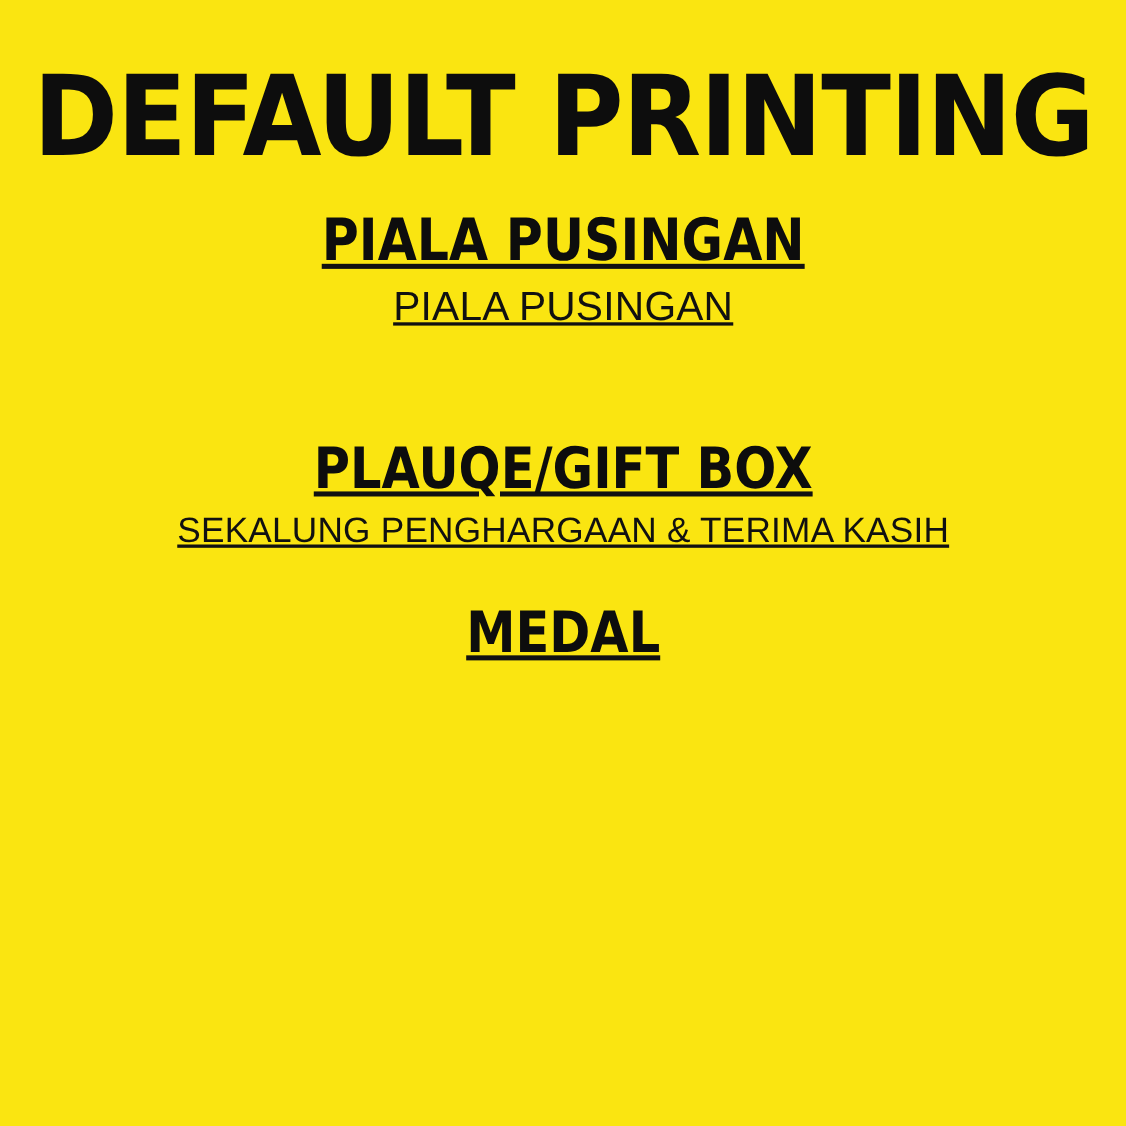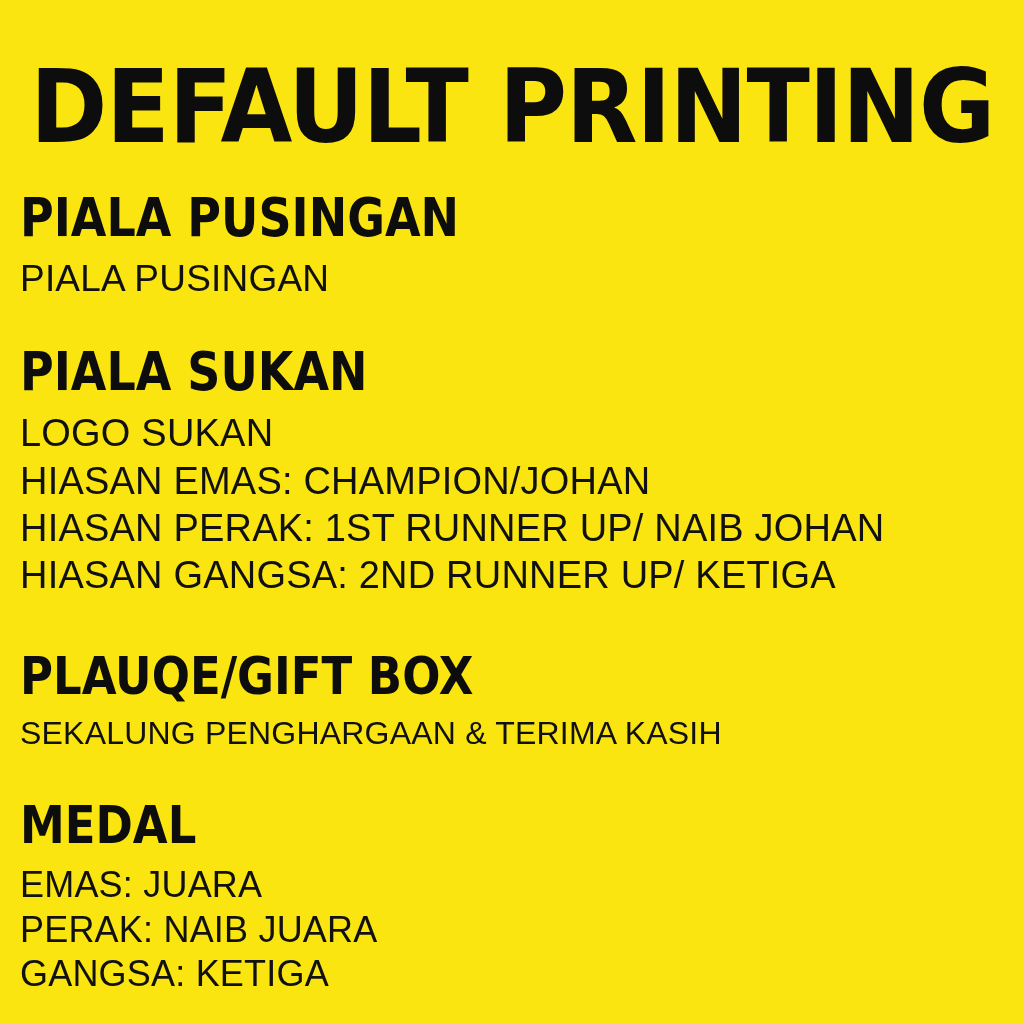--- a/index.html
+++ b/index.html
@@ -30,21 +30,22 @@
     line-height: 1.0;
     letter-spacing: -1px;
     text-align: center;
     transform: scaleX(1.08) scaleY(1.18);
     transform-origin: center top;
     margin: 16px 0 0 0;
     color: #0d0d0d;
   }
   .section {
     width: 100%;
-    text-align: left;
+    text-align: center;
+    text-decoration: underline;
   }
   .section-title {
     font-family: "DejaVu Sans", sans-serif;
     font-weight: bold;
     font-size: 44px;
     line-height: 1.05;
     letter-spacing: 0px;
     transform: scaleY(1.15);
     transform-origin: center center;
     color: #0d0d0d;
@@ -85,43 +86,29 @@
 
   <div class="section sec-piala-pusingan">
     <div class="section-title">PIALA PUSINGAN</div>
     <div class="section-lines">
       <div class="line">PIALA PUSINGAN</div>
     </div>
   </div>
 
   <div class="sp-2"></div>
 
-  <div class="section sec-piala-sukan">
-    <div class="section-title">PIALA SUKAN</div>
-    <div class="section-lines">
-      <div class="line">LOGO SUKAN</div>
-      <div class="line">HIASAN EMAS: CHAMPION/JOHAN</div>
-      <div class="line">HIASAN PERAK: 1ST RUNNER UP/ NAIB JOHAN</div>
-      <div class="line">HIASAN GANGSA: 2ND RUNNER UP/ KETIGA</div>
-    </div>
-  </div>
 
   <div class="sp-3"></div>
 
   <div class="section sec-plauqe">
     <div class="section-title">PLAUQE/GIFT BOX</div>
     <div class="section-lines">
       <div class="line">SEKALUNG PENGHARGAAN &amp; TERIMA KASIH</div>
     </div>
   </div>
 
   <div class="sp-4"></div>
 
   <div class="section sec-medal">
     <div class="section-title">MEDAL</div>
-    <div class="section-lines">
-      <div class="line">EMAS: JUARA</div>
-      <div class="line">PERAK: NAIB JUARA</div>
-      <div class="line">GANGSA: KETIGA</div>
-    </div>
   </div>
 
 </div>
 
 </body></html>

